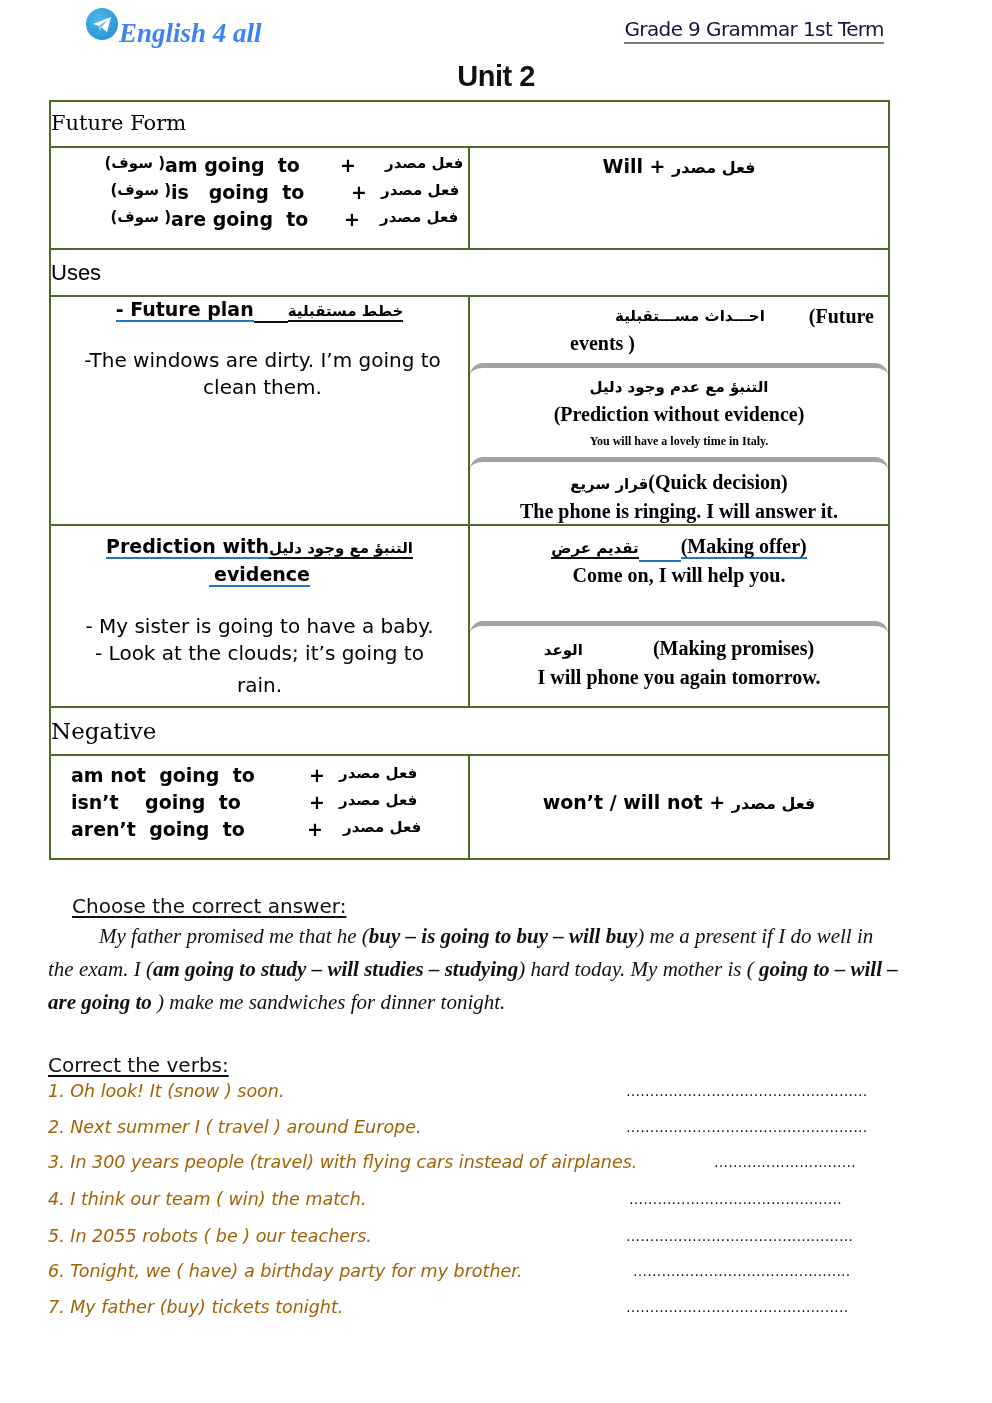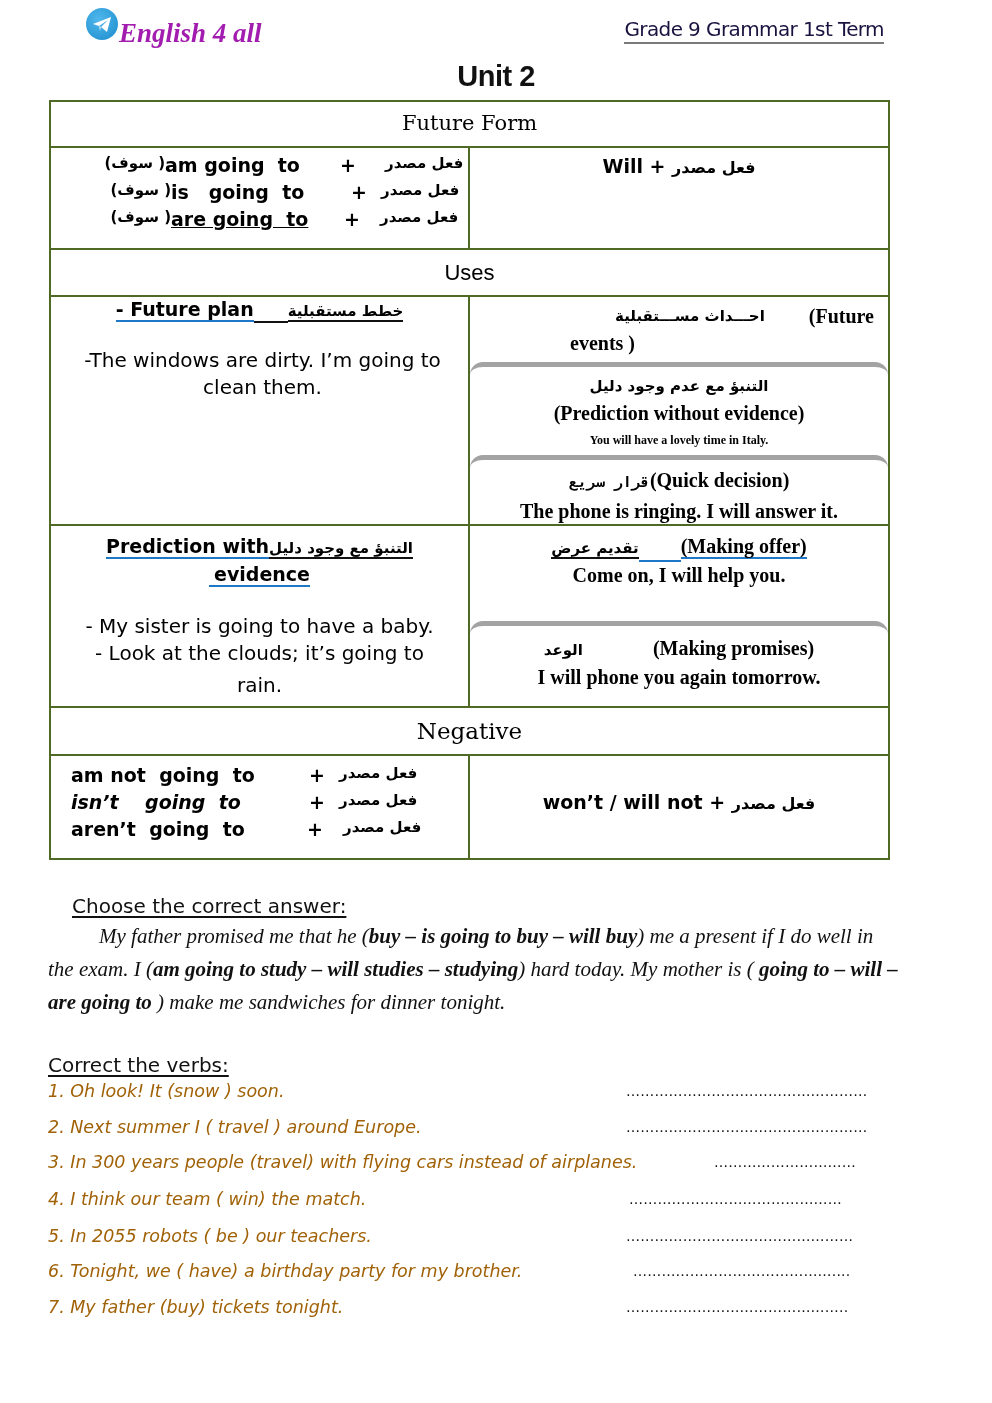--- a/index.html
+++ b/index.html
@@ -3,32 +3,32 @@
 <meta charset="utf-8">
 <style>
   html, body { margin: 0; padding: 0; background: #ffffff; }
   body { width: 992px; height: 1403px; position: relative; overflow: hidden; font-family: "DejaVu Sans", sans-serif; color: #000; }
   .abs { position: absolute; }
 
   
   .brand { left: 86px; top: 8px; height: 40px; display: flex; align-items: flex-start; }
   .tg-icon { width: 32px; height: 32px; border-radius: 50%; background: radial-gradient(circle at 40% 35%, #4fb7ec, #1d8ccc); position: relative; margin-top: 0px; }
   .tg-icon svg { position: absolute; left: 6px; top: 8px; }
-  .brand-text { font-family: "Liberation Serif", serif; font-style: italic; font-weight: bold; color: #a21caf; font-size: 27px; margin-left: 1px; margin-top: 12px; line-height: 27px; }
+  .brand-text { font-family: "Liberation Serif", serif; font-style: italic; font-weight: bold; color: #3b82f6; font-size: 27px; margin-left: 1px; margin-top: 12px; line-height: 27px; }
   .grade { right: 108px; top: 16px; font-family: "DejaVu Sans", sans-serif; font-size: 20px; color: #1a1340; letter-spacing: -0.6px; border-bottom: 2px solid #7a7a7a; padding-bottom: 0px; line-height: 26px; }
   .unit-title { left: 0; width: 992px; top: 60px; text-align: center; font-family: Liberation Sans, sans-serif; font-weight: bold; font-size: 29px; color: #111; letter-spacing: -0.5px; }
 
   
   .grid { position: absolute; left: 49px; top: 100px; width: 841px; border: 2px solid #4f6a25; box-sizing: border-box; }
   .row { display: flex; border-top: 2px solid #4f6a25; box-sizing: border-box; }
   .row:first-child { border-top: none; }
   .cell { box-sizing: border-box; }
   .cell.left { width: 419px; border-right: 2px solid #4f6a25; }
   .cell.right { flex: 1; }
-  .head-cell { width: 100%; text-align: center; font-family: "DejaVu Serif", serif; }
+  .head-cell { width: 100%; text-align: left; font-family: "DejaVu Serif", serif; }
   .calibri { font-family: "Liberation Sans", sans-serif; }
   .tnr { font-family: "Liberation Serif", serif; border-radius: 13px; }
   .ar { font-family: "DejaVu Sans", sans-serif; font-weight: bold; direction: rtl; unicode-bidi: embed; }
   .formline { display: flex; font-family: "DejaVu Sans", sans-serif; font-size: 19px; height: 27px; white-space: pre; }
   .formline .ar { font-size: 15px; }
   .stack-right > div { border-top: 5px solid #a3a3a3; }
   .stack-right > div:first-child { border-top: none; }
   .center { text-align: center; }
   .bold { font-weight: bold; }
   .u-blue { border-bottom: 2px solid #1f77c8; }
@@ -71,21 +71,21 @@
         <span class="ar">فعل مصدر</span>
       </div>
       <div class="formline" style="padding-left:6px;">
         <span style="width:86px;" class="ar">( سوف)</span>
         <span style="width:180px; font-weight:bold;">is   going  to</span>
         <span style="width:30px; font-weight:bold;">+</span>
         <span class="ar">فعل مصدر</span>
       </div>
       <div class="formline" style="padding-left:6px;">
         <span style="width:86px;" class="ar">( سوف)</span>
-        <span style="width:173px; font-weight:bold;text-decoration:underline;">are going  to</span>
+        <span style="width:173px; font-weight:bold;">are going  to</span>
         <span style="width:36px; font-weight:bold;">+</span>
         <span class="ar">فعل مصدر</span>
       </div>
     </div>
     <div class="cell right center" style="padding-top:7px; font-size:19px; font-weight:bold;">
       <span>Will</span>
       <span>+</span>
       <span class="ar" style="font-size:16px;">فعل مصدر</span>
     </div>
   </div>
@@ -109,21 +109,21 @@
         </div>
         <div style="font-size:20px; line-height:28px; padding-left:100px;">events )</div>
       </div>
       <div style="height:95px; box-sizing:border-box; padding-top:6px;" class="tnr bold center">
         <div class="ar" style="font-size:15px; line-height:26px;">التنبؤ مع عدم وجود دليل</div>
         <div style="font-size:20px; line-height:28px;">(Prediction without evidence)</div>
         <div style="font-size:12px; line-height:26px;">You will have a lovely time in Italy.</div>
       </div>
       <div style="flex:1; box-sizing:border-box; padding-top:6px;" class="tnr bold center">
         <div style="font-size:20px; line-height:28px;">
-          <span class="ar" style="font-size:15px; font-family:Liberation Mono, monospace;">قرار سريع</span><span>(Quick decision)</span>
+          <span class="ar" style="font-size:15px; ">قرار سريع</span><span>(Quick decision)</span>
         </div>
         <div style="font-size:20px; line-height:26px;">The phone is ringing. I will answer it.</div>
       </div>
     </div>
   </div>
 
   <div class="row" style="height:182px;">
     <div class="cell left center" style="padding-top:7px;">
       <div style="font-size:19px; font-weight:bold; line-height:26px;">
         <span class="u-blue">Prediction with</span><span class="ar u-black" style="font-size:15px;">التنبؤ مع وجود دليل</span>
@@ -156,21 +156,21 @@
   </div>
 
   <div class="row" style="height:104px;">
     <div class="cell left" style="padding:8px 0 0 20px;">
       <div class="formline">
         <span style="width:238px; font-weight:bold;">am not  going  to</span>
         <span style="width:30px; font-weight:bold;">+</span>
         <span class="ar">فعل مصدر</span>
       </div>
       <div class="formline">
-        <span style="width:238px; font-weight:bold;font-style:italic;">isn’t    going  to</span>
+        <span style="width:238px; font-weight:bold;">isn’t    going  to</span>
         <span style="width:30px; font-weight:bold;">+</span>
         <span class="ar">فعل مصدر</span>
       </div>
       <div class="formline">
         <span style="width:236px; font-weight:bold;">aren’t  going  to</span>
         <span style="width:36px; font-weight:bold;">+</span>
         <span class="ar">فعل مصدر</span>
       </div>
     </div>
     <div class="cell right center" style="padding-top:35px; font-size:19px; font-weight:bold;">

